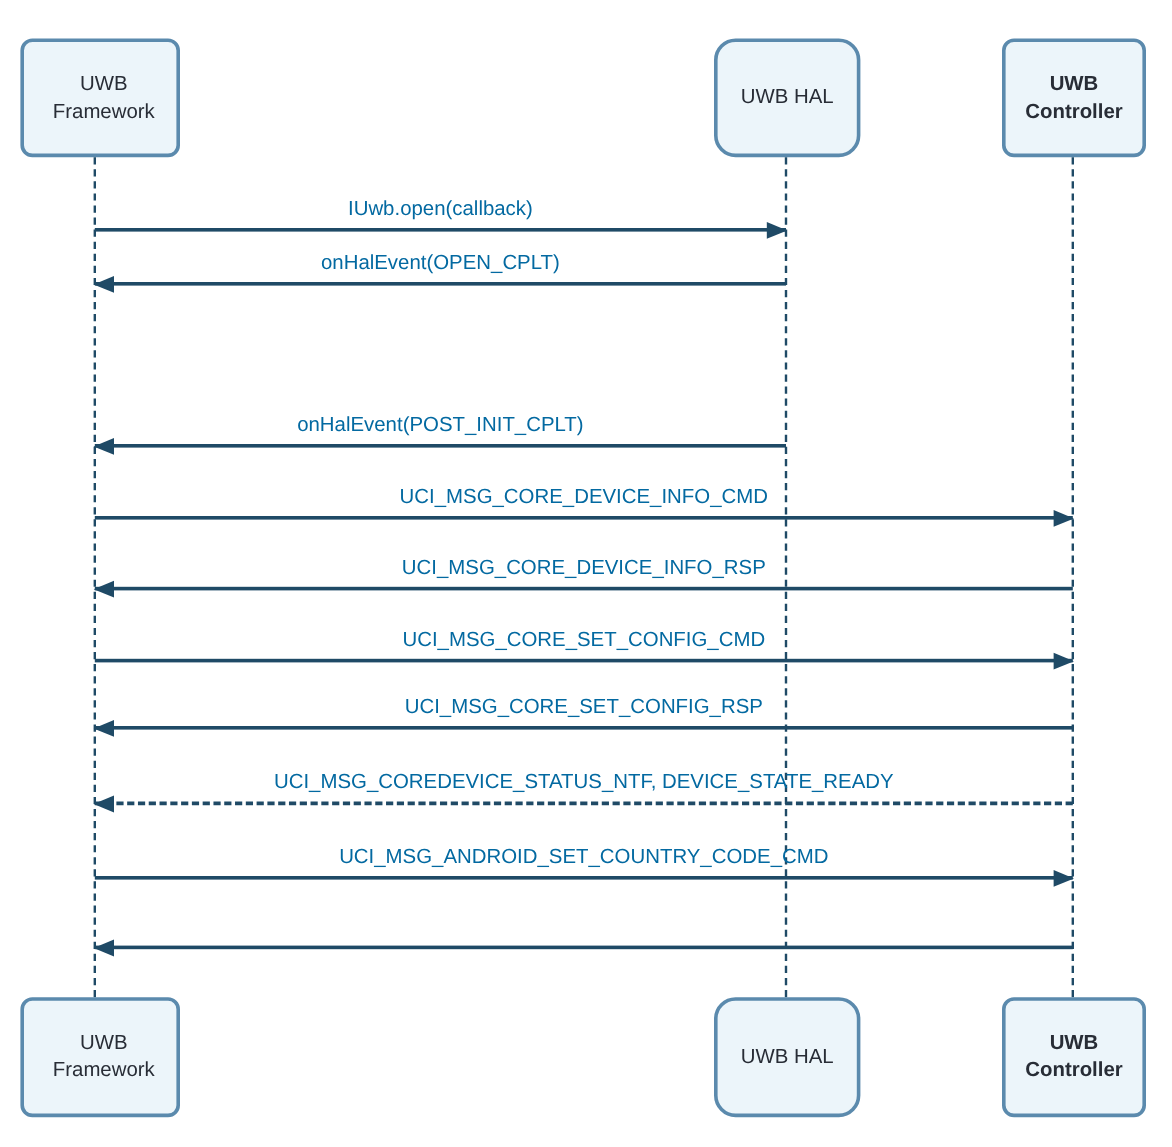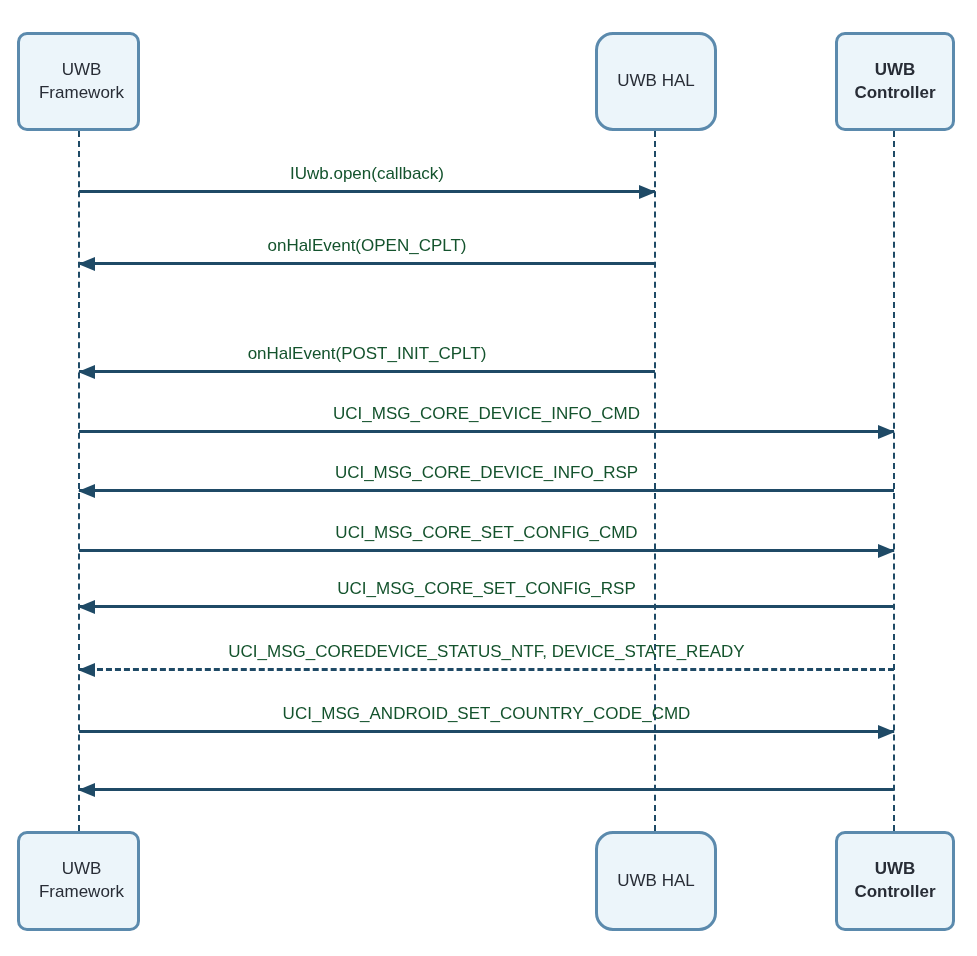--- a/index.html
+++ b/index.html
@@ -24,21 +24,21 @@
     border-radius: 10px;
     display: flex;
     align-items: center;
     justify-content: center;
     text-align: center;
     font-size: 17px;
     line-height: 1.35;
     color: #282d36;
     padding: 0 8px;
   }
-  .actor-framework { left: 17px;  width: 123px; padding-left: 14px; }
+  .actor-framework { left: 17px;  width: 133px; padding-left: 14px; }
   .actor-hal        { left: 595px; width: 122px; border-radius: 18px; }
   .actor-controller { left: 835px; width: 120px; font-weight: bold; }
   .actor-top    { top: 32px;  height: 99px; }
   .actor-bottom { top: 831px; height: 100px; }
 
   
   .lifeline {
     position: absolute;
     top: 131px;
     height: 700px;
@@ -55,21 +55,21 @@
     height: 32px;
   }
   .msg-label {
     position: absolute;
     left: 0;
     right: 0;
     bottom: 9px;
     text-align: center;
     white-space: nowrap;
     font-size: 17px;
-    color: #14532d;
+    color: #0369a1;
   }
   .msg-line {
     position: absolute;
     left: 0;
     right: 0;
     bottom: 0;
     height: 0;
     border-top: 3px solid #1f4a66;
   }
   .msg.dashed .msg-line { border-top-style: dashed; }
@@ -105,21 +105,21 @@
   <div class="lifeline lifeline-framework"></div>
   <div class="lifeline lifeline-hal"></div>
   <div class="lifeline lifeline-controller"></div>
 
   <div class="msg right span-hal" style="top:161px">
     <div class="msg-label">IUwb.open(callback)</div>
     <div class="msg-line"></div>
     <div class="arrow-head"></div>
   </div>
 
-  <div class="msg left span-hal" style="top:233px">
+  <div class="msg left span-hal" style="top:206px">
     <div class="msg-label">onHalEvent(OPEN_CPLT)</div>
     <div class="msg-line"></div>
     <div class="arrow-head"></div>
   </div>
 
 
   <div class="msg left span-hal" style="top:341px">
     <div class="msg-label">onHalEvent(POST_INIT_CPLT)</div>
     <div class="msg-line"></div>
     <div class="arrow-head"></div>

